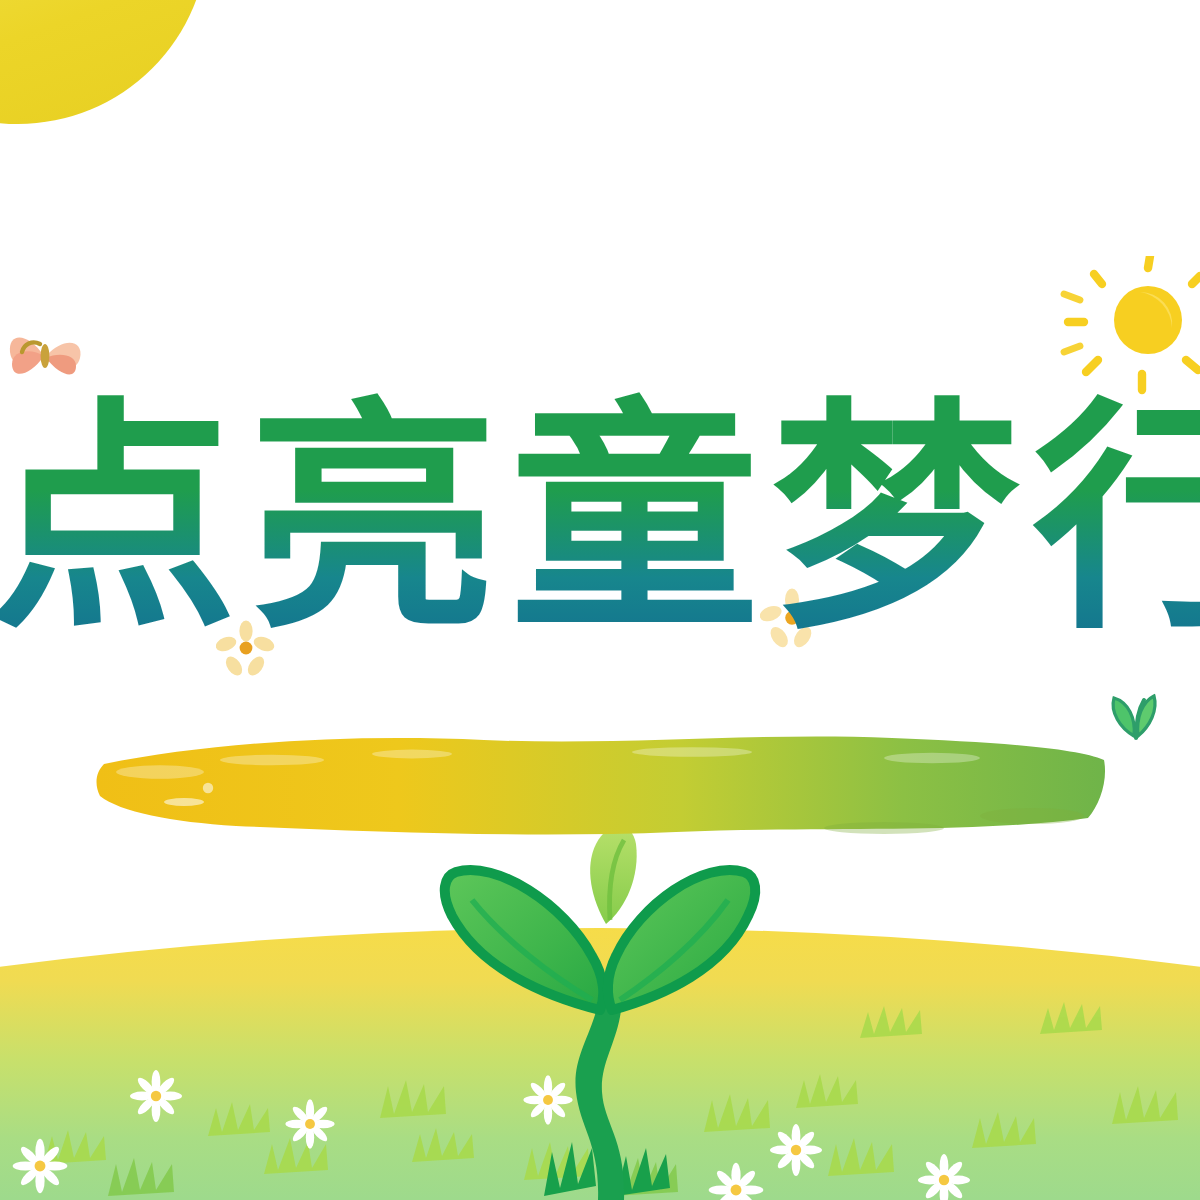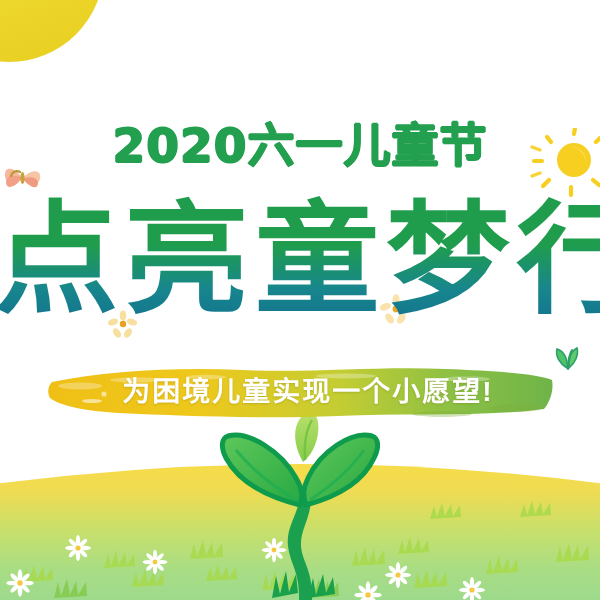--- a/index.html
+++ b/index.html
@@ -375,21 +375,20 @@
     <circle cx="15" cy="14" r="3.2" fill="#eca622"></circle>
   </svg>
 
   <svg class="deco" style="left:548px; top:338px;" width="40" height="36" viewBox="0 0 40 36" xmlns="http://www.w3.org/2000/svg">
     <path d="M19 30 C 12 26, 7 18, 9 11 C 16 13, 20 21, 19 30 Z" fill="#4ec46a" stroke="#2e9e6a" stroke-width="1.6"></path>
     <path d="M21 30 C 27 25, 31 17, 29 10 C 23 13, 20 21, 21 30 Z" fill="#5ecb6e" stroke="#2e9e6a" stroke-width="1.6"></path>
     <path d="M20 31 C 20 24, 21 17, 24 12" stroke="#2e9e6a" stroke-width="2" fill="none" stroke-linecap="round"></path>
   </svg>
 
   <div class="title-zone">
-    <div class="year-line">2020六一儿童节</div>
 
     <div class="main-title">点亮童梦行动</div>
   </div>
 
   <div class="subtitle-banner">
     <svg class="banner-brush" width="510" height="56" viewBox="0 0 510 56" preserveAspectRatio="none" xmlns="http://www.w3.org/2000/svg">
       <defs>
         <linearGradient id="bannerGrad" x1="0" y1="0" x2="1" y2="0">
           <stop offset="0%" stop-color="#f0bf16"></stop>
           <stop offset="30%" stop-color="#eec81c"></stop>
@@ -416,20 +415,19 @@
       </g>
       <g fill="#ffffff" opacity="0.55">
         <circle cx="58" cy="30" r="2.6"></circle>
         <ellipse cx="46" cy="37" rx="10" ry="2"></ellipse>
       </g>
       <g fill="#7fae3c" opacity="0.35">
         <ellipse cx="470" cy="44" rx="26" ry="4"></ellipse>
         <ellipse cx="396" cy="50" rx="30" ry="3"></ellipse>
       </g>
     </svg>
-    <div class="subtitle-text">为困境儿童实现一个小愿望!</div>
   </div>
 
   <div class="corner-badge">
     <div class="corner-badge-text">训练营</div>
   </div>
 
 </div>
 
 </body></html>

